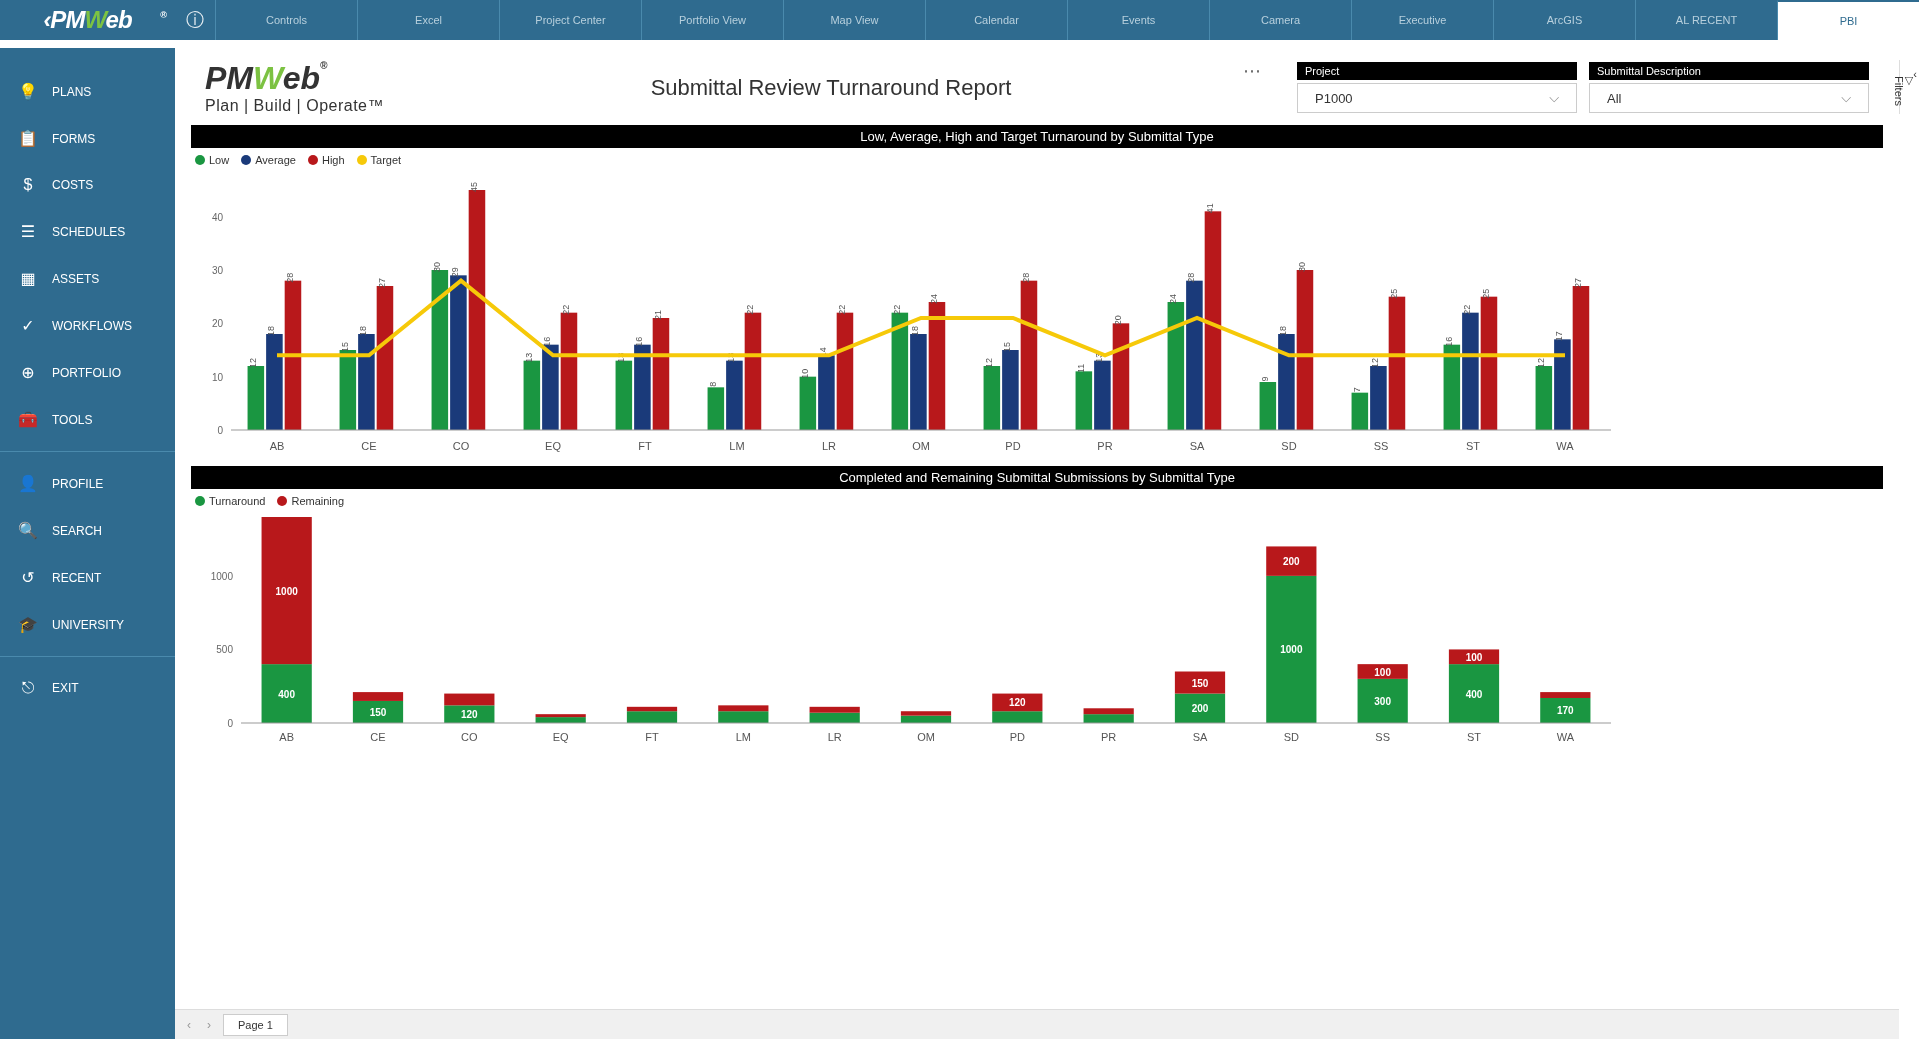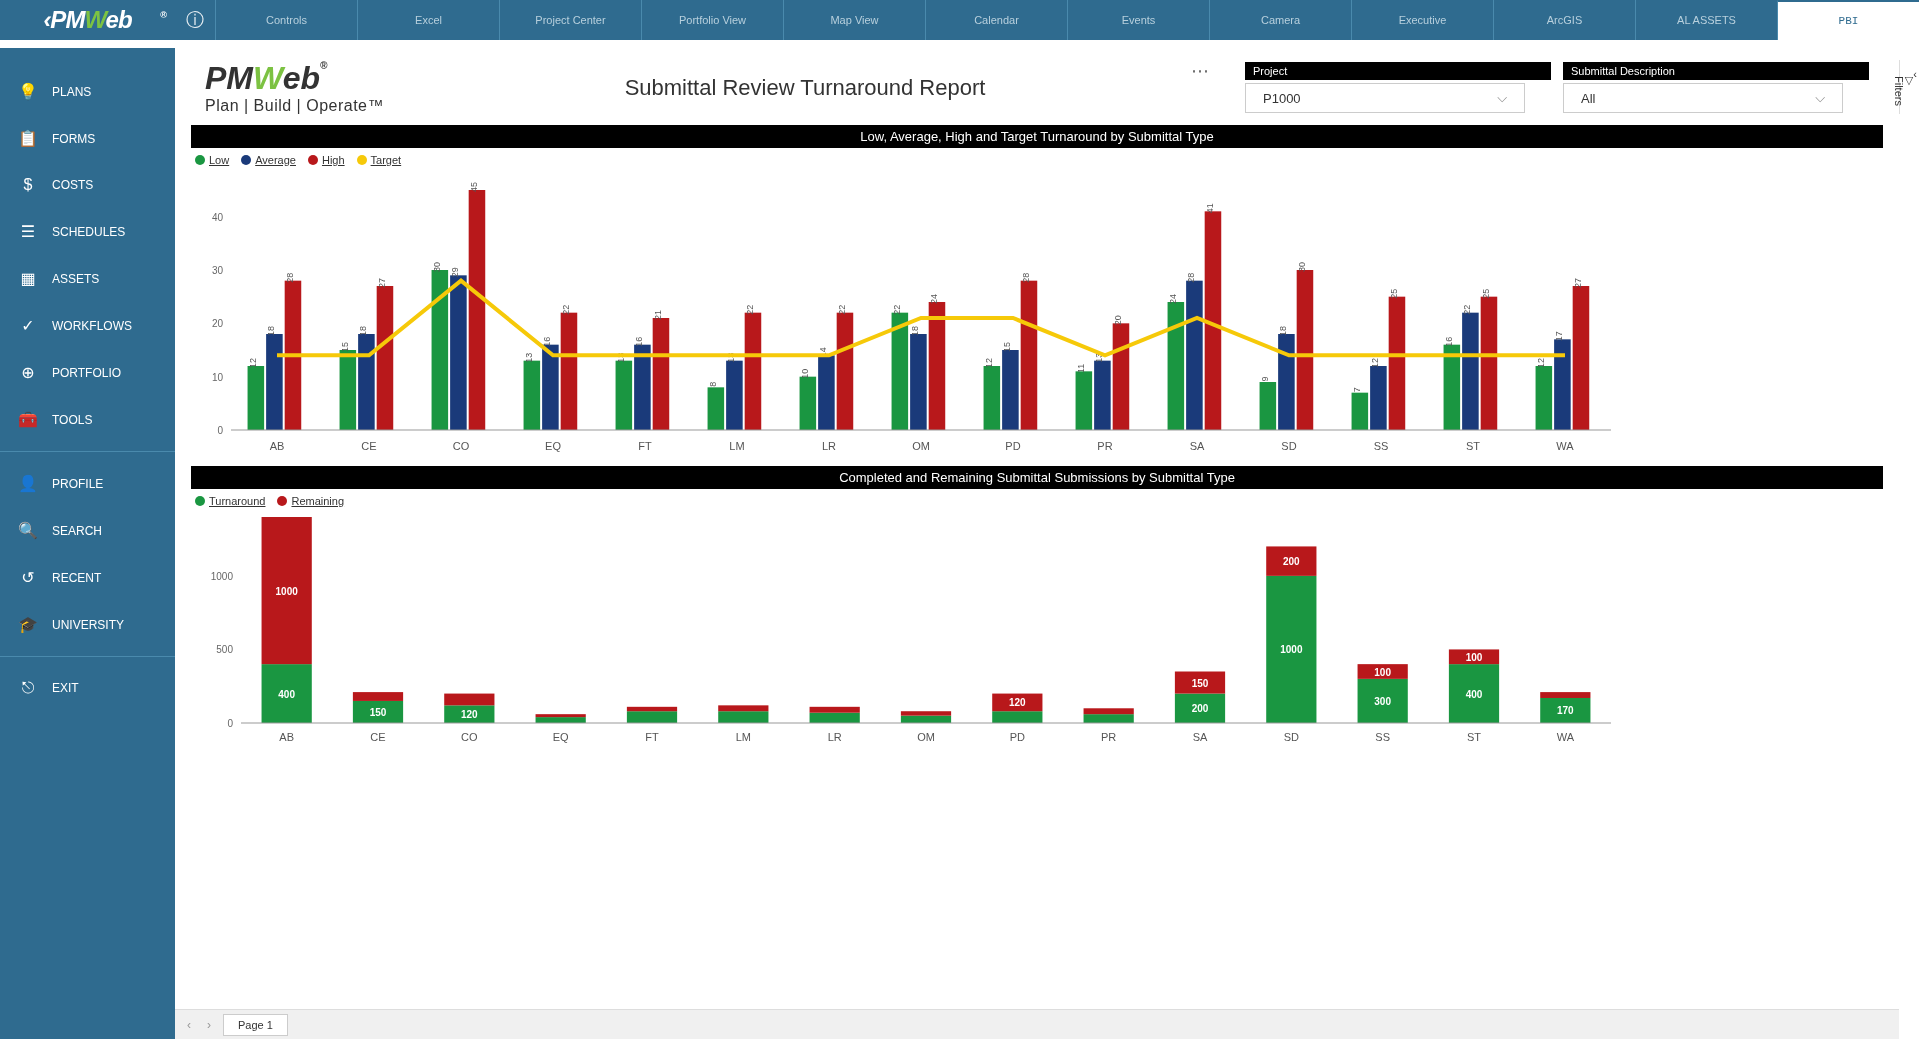--- a/index.html
+++ b/index.html
@@ -6,42 +6,42 @@
 body { font-family: Arial, sans-serif; font-size: 13px; color: #333; background: #fff; width: 1919px; height: 1039px; overflow: hidden; }
 
 
 .topbar { background: #2f6b8f; height: 40px; display: flex; align-items: center; color: #fff; }
 .logo-area { width: 175px; display: flex; align-items: center; justify-content: center; font-size: 24px; font-weight: bold; position: relative; }
 .logo-text { font-style: italic; letter-spacing: -1px; }
 .logo-w { color: #7cc242; font-style: italic; }
 .info-icon { width: 40px; font-size: 18px; text-align: center; opacity: 0.9; cursor: pointer; }
 .top-tabs { flex: 1; display: flex; height: 100%; }
 .top-tab { flex: 1; display: flex; align-items: center; justify-content: center; font-size: 11px; color: #b8d0dd; border-left: 1px solid #4a8aad; cursor: pointer; }
-.top-tab.active { background: #fff; color: #2f6b8f; border-top: 2px solid #2f6b8f; font-family: Liberation Mono, monospace; }
+.top-tab.active { background: #fff; color: #2f6b8f; border-top: 2px solid #2f6b8f; }
 
 
 .sidebar { position: absolute; left: 0; top: 48px; bottom: 0; width: 175px; background: #2f6b8f; color: #fff; padding-top: 20px; }
 .side-item { display: flex; align-items: center; padding: 14px 18px; font-size: 12px; cursor: pointer; gap: 14px; }
 .side-icon { width: 20px; font-size: 16px; text-align: center; }
 .side-divider { height: 1px; background: #4a8aad; margin: 8px 0; }
 
 
 .main { position: absolute; left: 175px; top: 48px; right: 20px; bottom: 0; background: #fff; overflow: hidden; }
 .report-header { display: flex; align-items: center; padding: 12px 30px 4px 30px; gap: 30px; }
 .pmweb-logo { width: 220px; }
 .pmweb-logo .big { font-size: 32px; font-weight: bold; font-style: italic; }
 .pmweb-logo .tag { font-size: 16px; letter-spacing: 0.5px; }
 .report-title { flex: 1; font-size: 22px; text-align: center; }
 .filter-block { display: flex; flex-direction: column; gap: 3px; }
-.filter-label { background: #000; color: #fff; font-size: 11px; padding: 3px 8px; width: 306px; }
+.filter-label { background: #000; color: #fff; font-size: 11px; padding: 3px 8px; width: 280px; }
 .filter-select { border: 1px solid #ccc; padding: 6px 17px; width: 280px; font-size: 13px; display: flex; justify-content: space-between; align-items: center; cursor: pointer; }
 .more-icon { font-size: 18px; color: #666; cursor: pointer; padding: 0 6px; align-self: flex-start; }
 
 .chart-title { background: #000; color: #fff; text-align: center; font-size: 13px; padding: 4px; margin: 6px 16px 2px 16px; }
-.legend { display: flex; gap: 12px; padding: 4px 20px; font-size: 11px; align-items: flex-start; text-decoration: underline; }
+.legend { display: flex; gap: 12px; padding: 4px 20px; font-size: 11px; align-items: flex-start; }
 .legend-item { display: flex; align-items: center; gap: 4px; }
 .dot { width: 10px; height: 10px; border-radius: 50%; }
 
 .chart-area { position: relative; margin: 0 16px; }
 svg { display: block; }
 
 
 .filters-tab { position: absolute; right: 0; top: 60px; width: 20px; writing-mode: vertical-rl; font-size: 11px; padding: 8px 2px; text-align: center; cursor: pointer; border-left: 1px solid #ddd; }
 
 
@@ -62,21 +62,21 @@
       <div class="top-tab">Controls</div>
       <div class="top-tab">Excel</div>
       <div class="top-tab">Project Center</div>
       <div class="top-tab">Portfolio View</div>
       <div class="top-tab">Map View</div>
       <div class="top-tab">Calendar</div>
       <div class="top-tab">Events</div>
       <div class="top-tab">Camera</div>
       <div class="top-tab">Executive</div>
       <div class="top-tab">ArcGIS</div>
-      <div class="top-tab">AL ASSETS</div>
+      <div class="top-tab">AL RECENT</div>
       <div class="top-tab active">PBI</div>
     </div>
 </div>
 
 <div class="sidebar" id="sidebar">
     <div class="side-item">
       <span class="side-icon">💡</span>
       <span>PLANS</span>
     </div>
     <div class="side-item">

